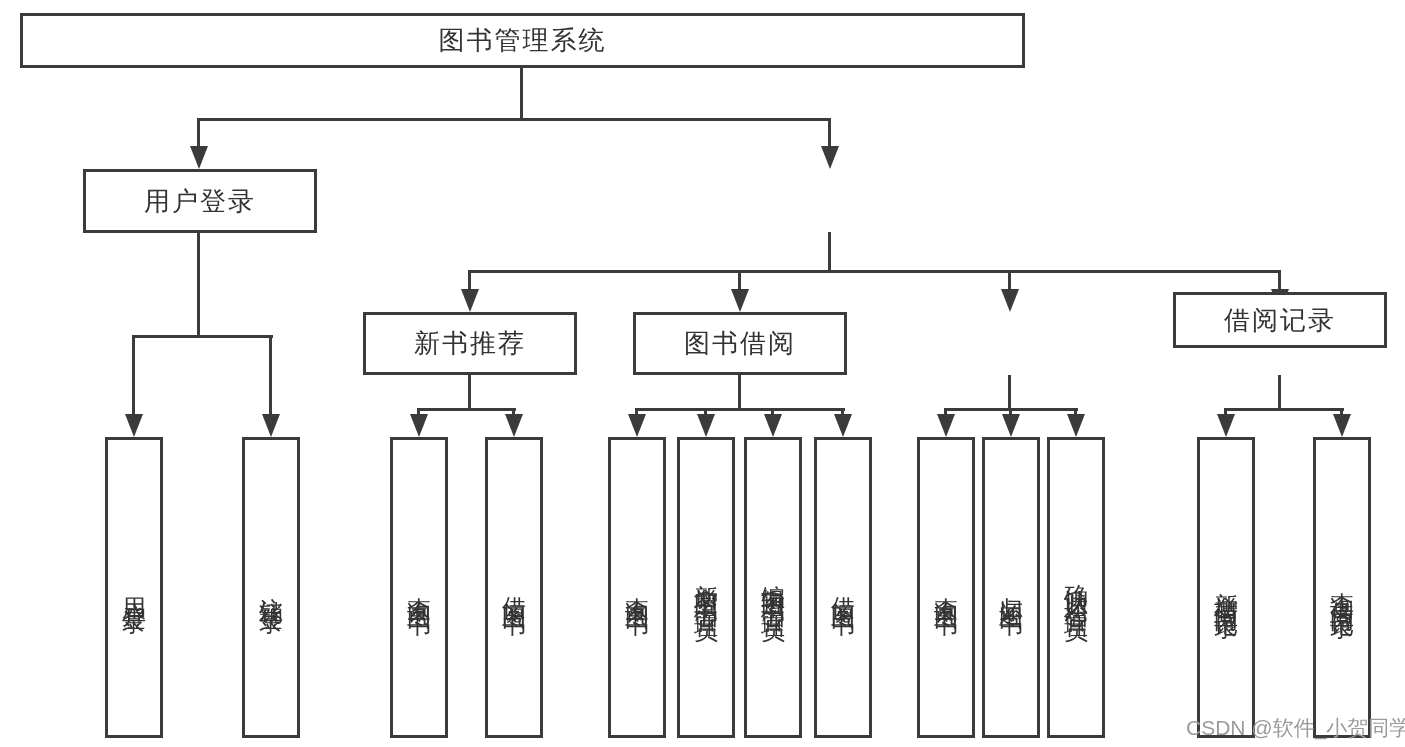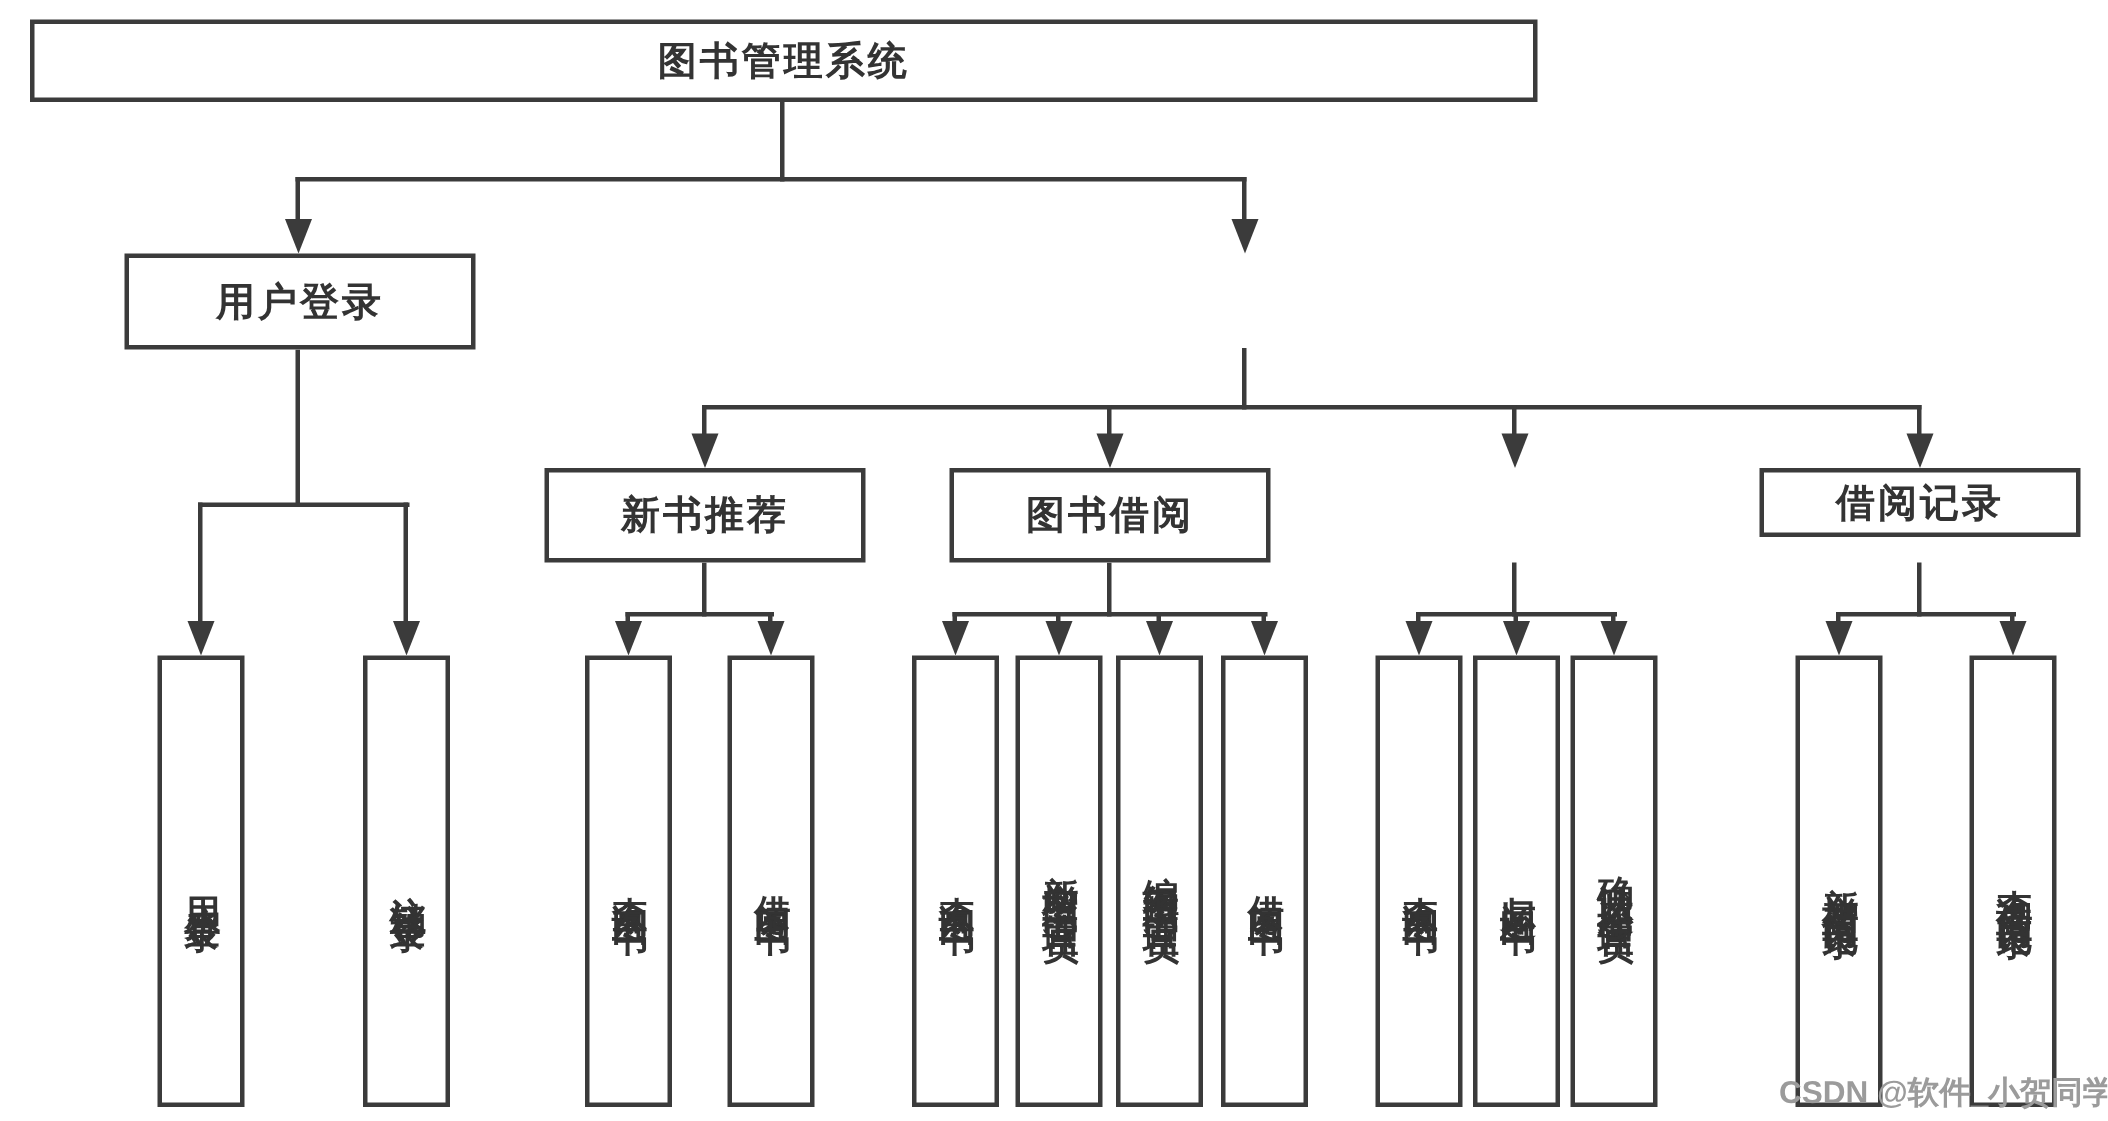--- a/index.html
+++ b/index.html
@@ -11,21 +11,20 @@
     --page-background:#ffffff;
   }
   *{margin:0;padding:0;box-sizing:border-box;}
   html,body{background:var(--page-background);}
   body{font-family:"Liberation Sans","DejaVu Sans",sans-serif;color:var(--label-text);}
   .canvas{
     position:relative;
     width:1405px;height:747px;
     background:var(--page-background);
     overflow:hidden;
-    font-weight:bold;
   }
   
   .hbox{
     position:absolute;
     border:3px solid var(--box-border);
     background:var(--box-background);
     display:flex;align-items:center;justify-content:center;
     font-size:26px;letter-spacing:2px;
     color:var(--label-text);
     z-index:2;
@@ -95,21 +94,21 @@
   <div class="arr" style="left:461px;top:289px"></div>
   <div class="line" style="left:738px;top:270px;width:3px;height:22px"></div>
   <div class="arr" style="left:731px;top:289px"></div>
   <div class="line" style="left:1008px;top:270px;width:3px;height:22px"></div>
   <div class="arr" style="left:1001px;top:289px"></div>
   <div class="line" style="left:1278px;top:270px;width:3px;height:22px"></div>
   <div class="arr" style="left:1271px;top:289px"></div>
 
   <div class="hbox" style="left:363px;top:312px;width:214px;height:63px">新书推荐</div>
   <div class="hbox" style="left:633px;top:312px;width:214px;height:63px">图书借阅</div>
-  <div class="hbox" style="left:1173px;top:312px;width:214px;height:46px">借阅记录</div>
+  <div class="hbox" style="left:1173px;top:292px;width:214px;height:56px">借阅记录</div>
 
   <div class="line" style="left:468px;top:375px;width:3px;height:36px"></div>
   <div class="line" style="left:417px;top:408px;width:99px;height:3px"></div>
   <div class="line" style="left:417px;top:408px;width:3px;height:9px"></div>
   <div class="arr" style="left:410px;top:414px"></div>
   <div class="line" style="left:512px;top:408px;width:3px;height:9px"></div>
   <div class="arr" style="left:505px;top:414px"></div>
 
   <div class="line" style="left:738px;top:375px;width:3px;height:36px"></div>
   <div class="line" style="left:635px;top:408px;width:210px;height:3px"></div>

